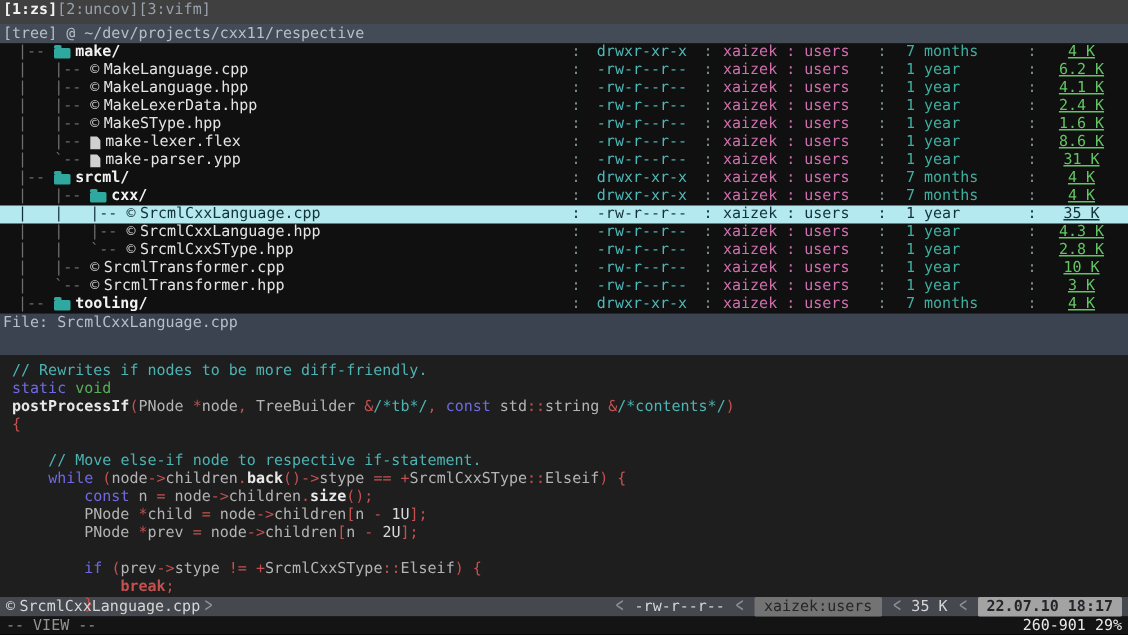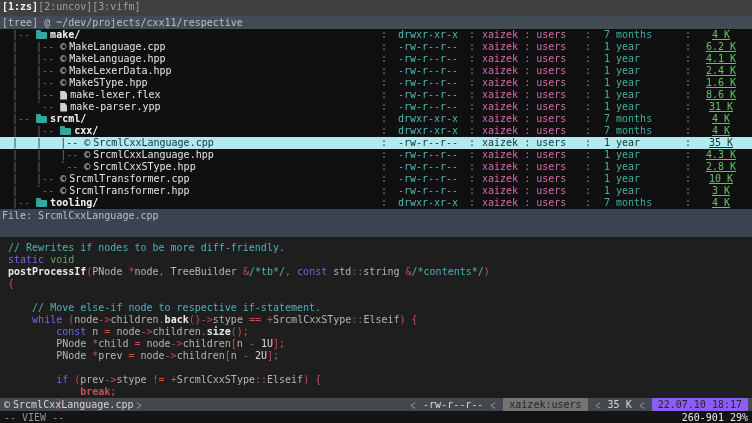--- a/index.html
+++ b/index.html
@@ -55,21 +55,21 @@
   
   .status-bar{height:13px;line-height:13px;background:#45484e;color:#d6d6d6;display:flex;justify-content:space-between;padding:0 4px;}
   .sb-left{display:flex;align-items:center;gap:3px;white-space:pre;}
   .sb-right{display:flex;align-items:center;gap:7px;white-space:pre;}
   .sb-icon{color:#d6d6d6;}
   .chev{display:inline-block;color:#8a9098;transform:scaleY(1.45) scaleX(0.85);}
   .chev::before{content:"<";}
   .chev-r::before{content:">";}
   .seg{padding:0 6px;border-radius:1px;}
   .seg-owner{background:#737373;color:#24262a;}
-  .seg-time{background:#8b5cf6;color:#24262a;}
+  .seg-time{background:#a3a3a3;color:#24262a;font-weight:bold;}
   
   .mode-line{height:15px;line-height:13px;background:#141414;display:flex;justify-content:space-between;padding:0 4px;}
   .mode-text{color:#939393;white-space:pre;}
   .pos-text{color:#e8e8e8;white-space:pre;}
   .bottom-strip{height:4px;background:#000;}
 </style>
 </head>
 <body>
 
 <div class="term">

